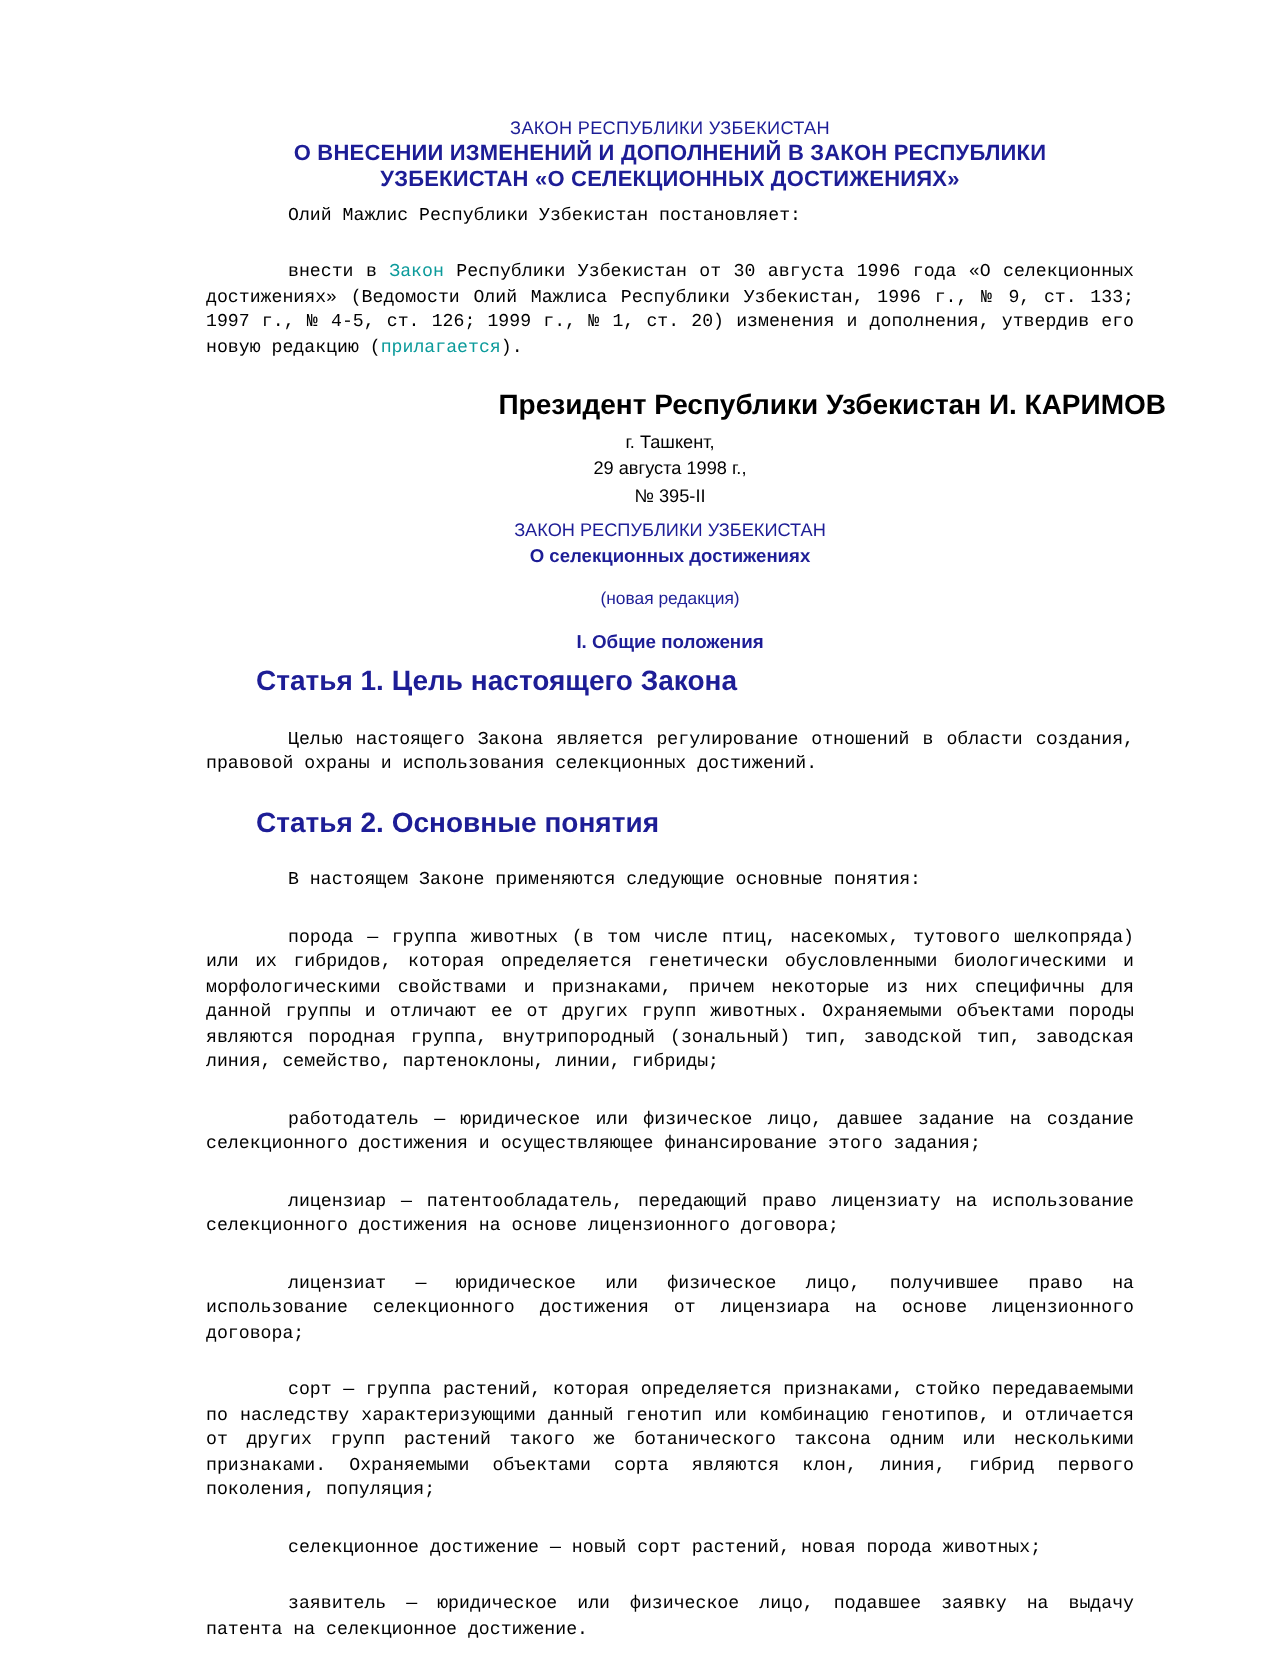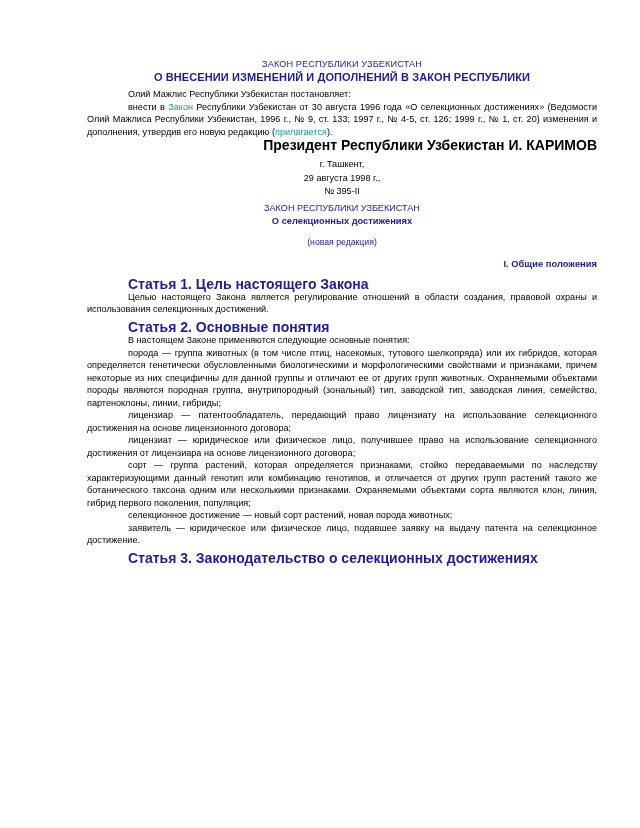--- a/index.html
+++ b/index.html
@@ -12,21 +12,21 @@
     width: 640px;
     height: 828px;
     font-family: "Liberation Sans", "DejaVu Sans", sans-serif;
     color: #000000;
     overflow: hidden;
   }
   .page {
     box-sizing: border-box;
     width: 640px;
     height: 828px;
-    padding: 58px 43px 0 87px;
+    padding: 58px 57px 0 87px;
     background: #ffffff;
   }
   .doc {
     font-size: 9.1px;
     line-height: 12.45px;
   }
 
   .title-line {
     text-align: center;
     color: #1d1d96;
@@ -75,63 +75,65 @@
     line-height: 13.4px;
   }
   .edition {
     text-align: center;
     color: #1d1d96;
     font-size: 8.7px;
     line-height: 13.4px;
     margin-top: 7px;
   }
   .section-head {
-    text-align: right;
+    text-align: center;
     color: #1d1d96;
     font-weight: bold;
     font-size: 9.4px;
     line-height: 13.4px;
     margin-top: 8px;
   }
 
   .article-head {
     color: #1d1d96;
     font-weight: bold;
     font-size: 14px;
     line-height: 13.4px;
     text-indent: 41px;
     margin-top: 7px;
   }
   .article-head.tight { margin-top: 5px; }
 
   p.para {
-    margin: 0;
+    margin: 16px;
     text-align: justify;
     text-justify: inter-word;
     text-indent: 41px;
     font-size: 9.1px;
     line-height: 12.5px;
     color: #000000;
+    font-family: Liberation Mono, monospace;
   }
   p.para.first { margin-top: 4px; }
 
   a.doclink, .doclink {
     color: #0c9b9b;
     text-decoration: none;
   }
 </style>
 </head>
 <body>
 
 <div class="page">
   <div class="doc">
 
     <div>
       <div class="title-line">ЗАКОН РЕСПУБЛИКИ УЗБЕКИСТАН</div>
       <div class="title-main">О ВНЕСЕНИИ ИЗМЕНЕНИЙ И ДОПОЛНЕНИЙ В ЗАКОН РЕСПУБЛИКИ</div>
+      <div class="title-main">УЗБЕКИСТАН «О СЕЛЕКЦИОННЫХ ДОСТИЖЕНИЯХ»</div>
     </div>
 
     <p class="para first">Олий Мажлис Республики Узбекистан постановляет:</p>
     <p class="para"><span>внести в </span><a class="doclink" href="#">Закон</a><span> Республики Узбекистан от 30 августа 1996 года «О селекционных достижениях» (Ведомости Олий Мажлиса Республики Узбекистан, 1996 г., № 9, ст. 133; 1997 г., № 4-5, ст. 126; 1999 г., № 1, ст. 20) изменения и дополнения, утвердив его новую редакцию (</span><a class="doclink" href="#">прилагается</a><span>).</span></p>
 
     <div class="signature">Президент Республики Узбекистан И. КАРИМОВ</div>
     <div class="place first">г. Ташкент,</div>
     <div class="place">29 августа 1998 г.,</div>
     <div class="place">№ 395-II</div>
 
@@ -139,20 +141,21 @@
     <div class="law2-sub">О селекционных достижениях</div>
     <div class="edition">(новая редакция)</div>
     <div class="section-head">I. Общие положения</div>
 
     <div class="article-head">Статья 1. Цель настоящего Закона</div>
     <p class="para">Целью настоящего Закона является регулирование отношений в области создания, правовой охраны и использования селекционных достижений.</p>
 
     <div class="article-head tight">Статья 2. Основные понятия</div>
     <p class="para">В настоящем Законе применяются следующие основные понятия:</p>
     <p class="para">порода — группа животных (в том числе птиц, насекомых, тутового шелкопряда) или их гибридов, которая определяется генетически обусловленными биологическими и морфологическими свойствами и признаками, причем некоторые из них специфичны для данной группы и отличают ее от других групп животных. Охраняемыми объектами породы являются породная группа, внутрипородный (зональный) тип, заводской тип, заводская линия, семейство, партеноклоны, линии, гибриды;</p>
+    <p class="para">работодатель — юридическое или физическое лицо, давшее задание на создание селекционного достижения и осуществляющее финансирование этого задания;</p>
     <p class="para">лицензиар — патентообладатель, передающий право лицензиату на использование селекционного достижения на основе лицензионного договора;</p>
     <p class="para">лицензиат — юридическое или физическое лицо, получившее право на использование селекционного достижения от лицензиара на основе лицензионного договора;</p>
     <p class="para">сорт — группа растений, которая определяется признаками, стойко передаваемыми по наследству характеризующими данный генотип или комбинацию генотипов, и отличается от других групп растений такого же ботанического таксона одним или несколькими признаками. Охраняемыми объектами сорта являются клон, линия, гибрид первого поколения, популяция;</p>
     <p class="para">селекционное достижение — новый сорт растений, новая порода животных;</p>
     <p class="para">заявитель — юридическое или физическое лицо, подавшее заявку на выдачу патента на селекционное достижение.</p>
 
     <div class="article-head tight">Статья 3. Законодательство о селекционных достижениях</div>
 
   </div>
 </div>

